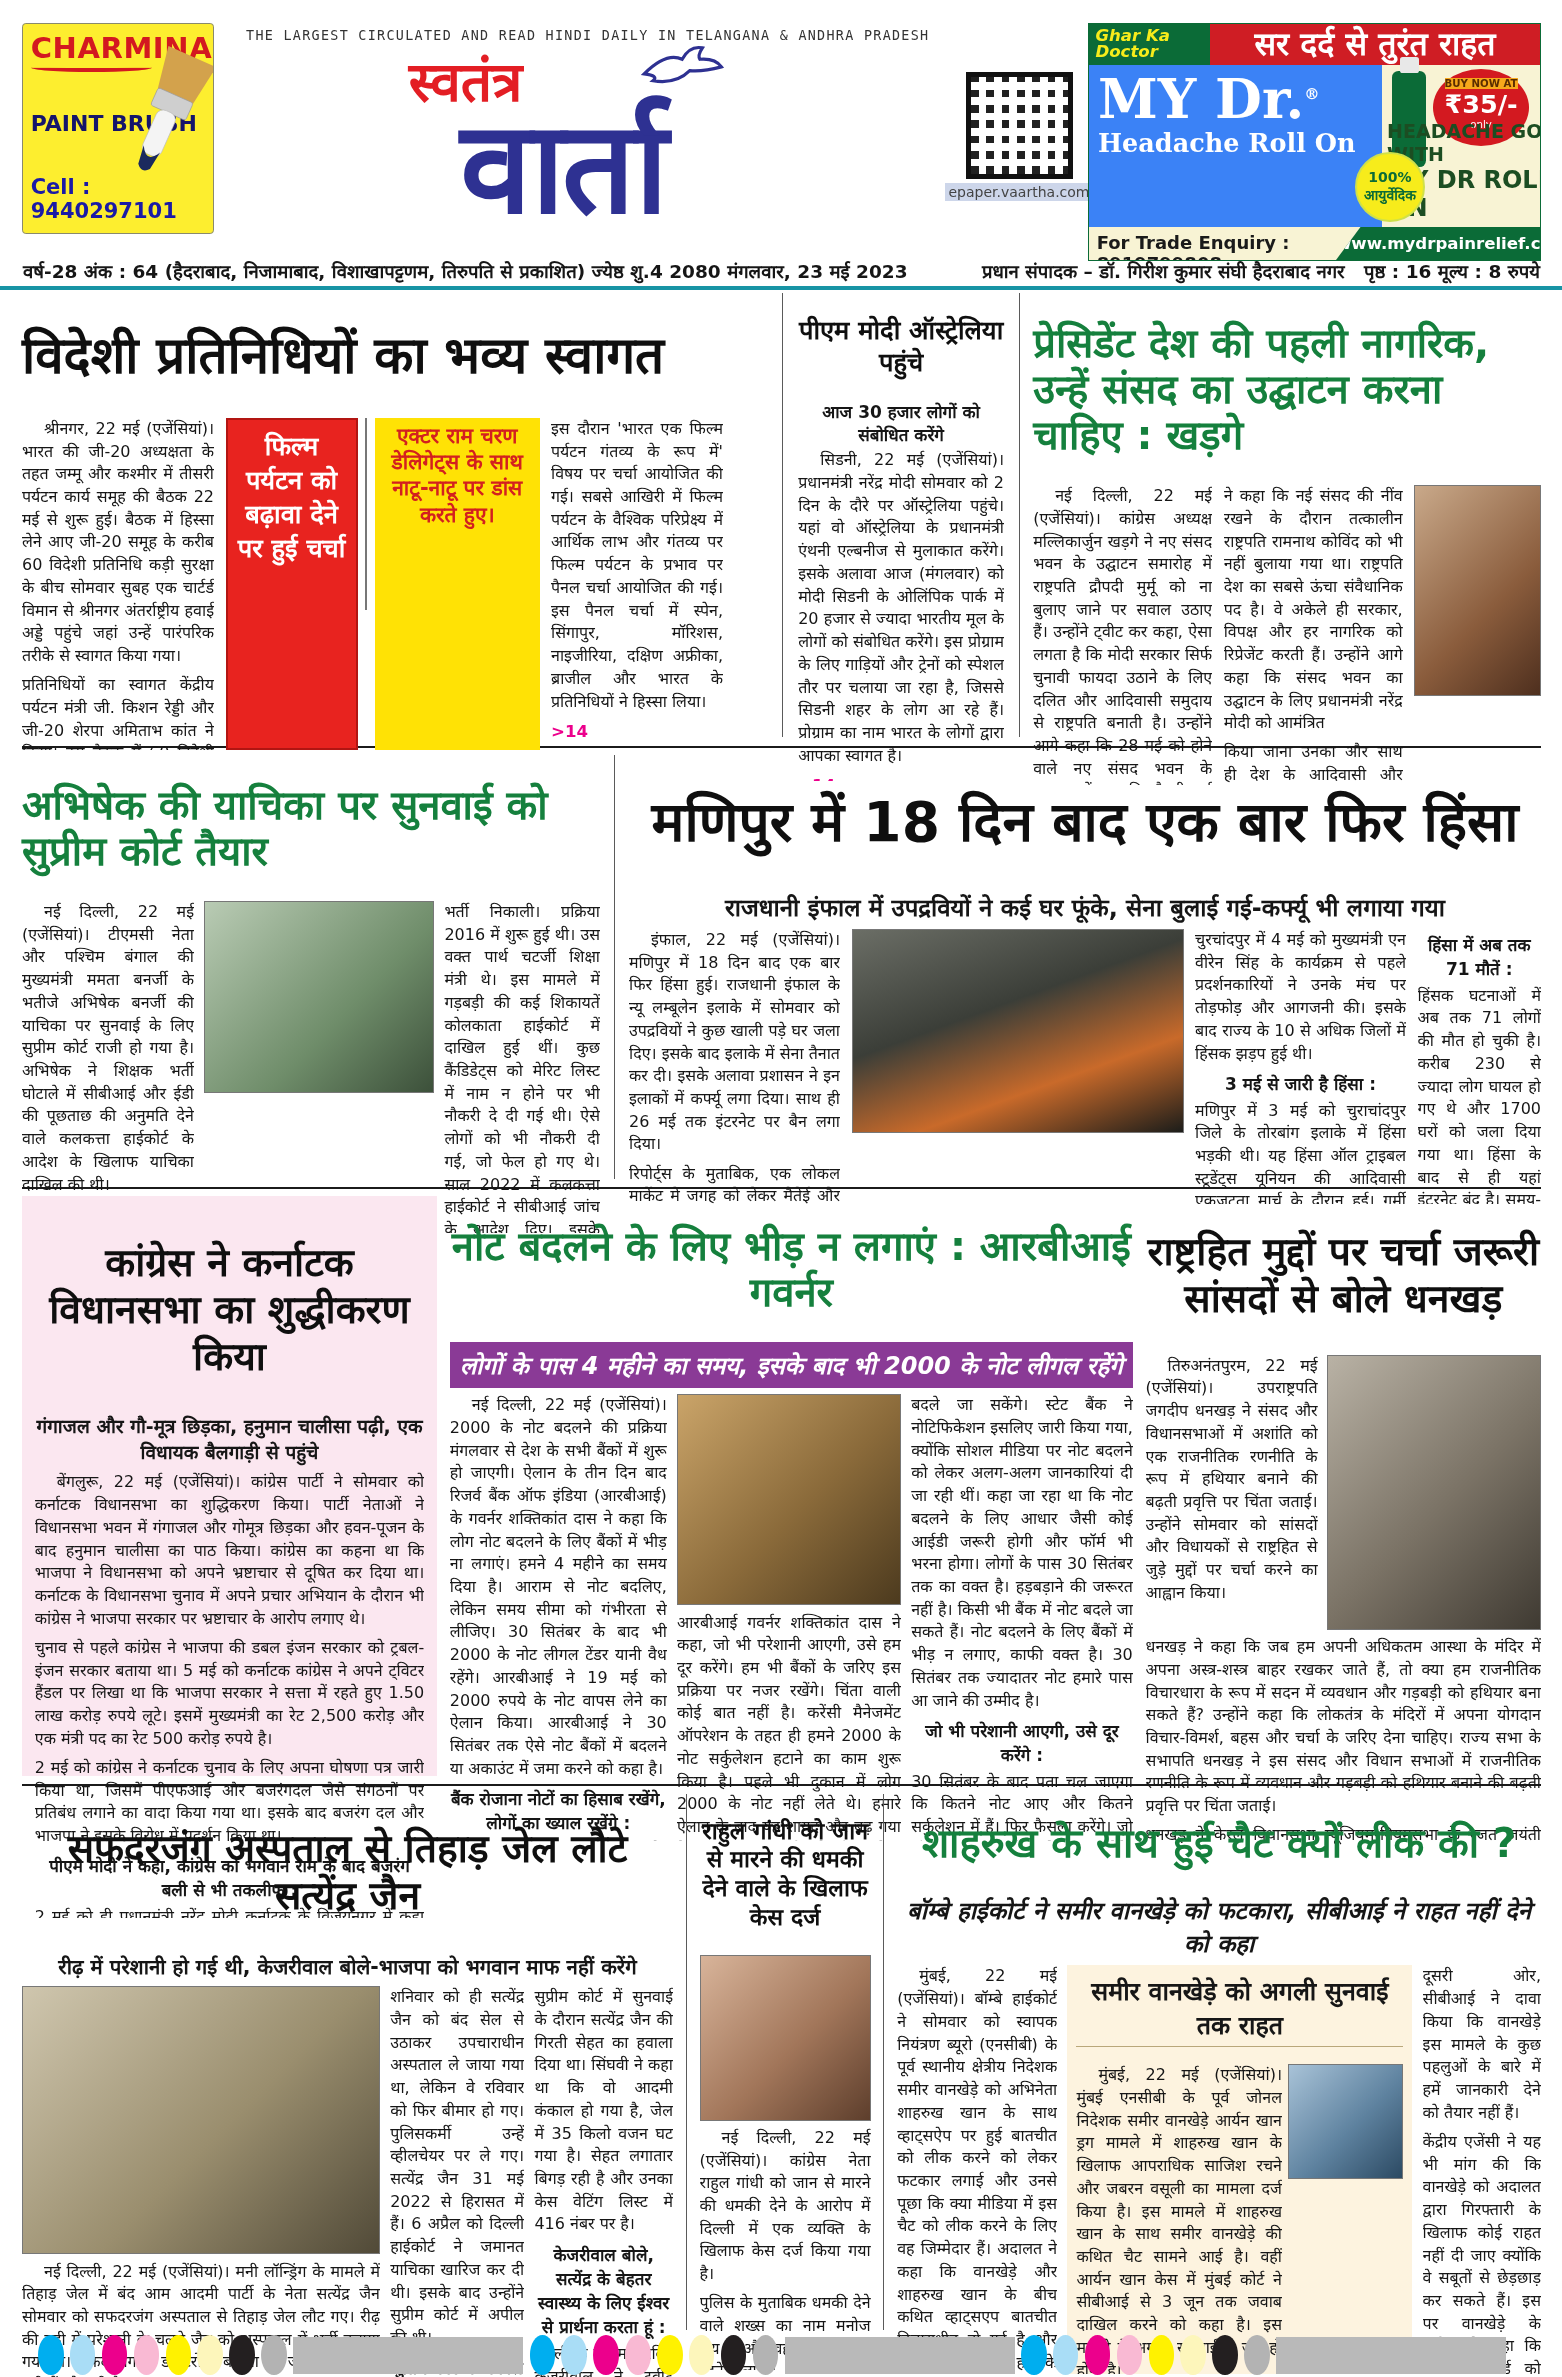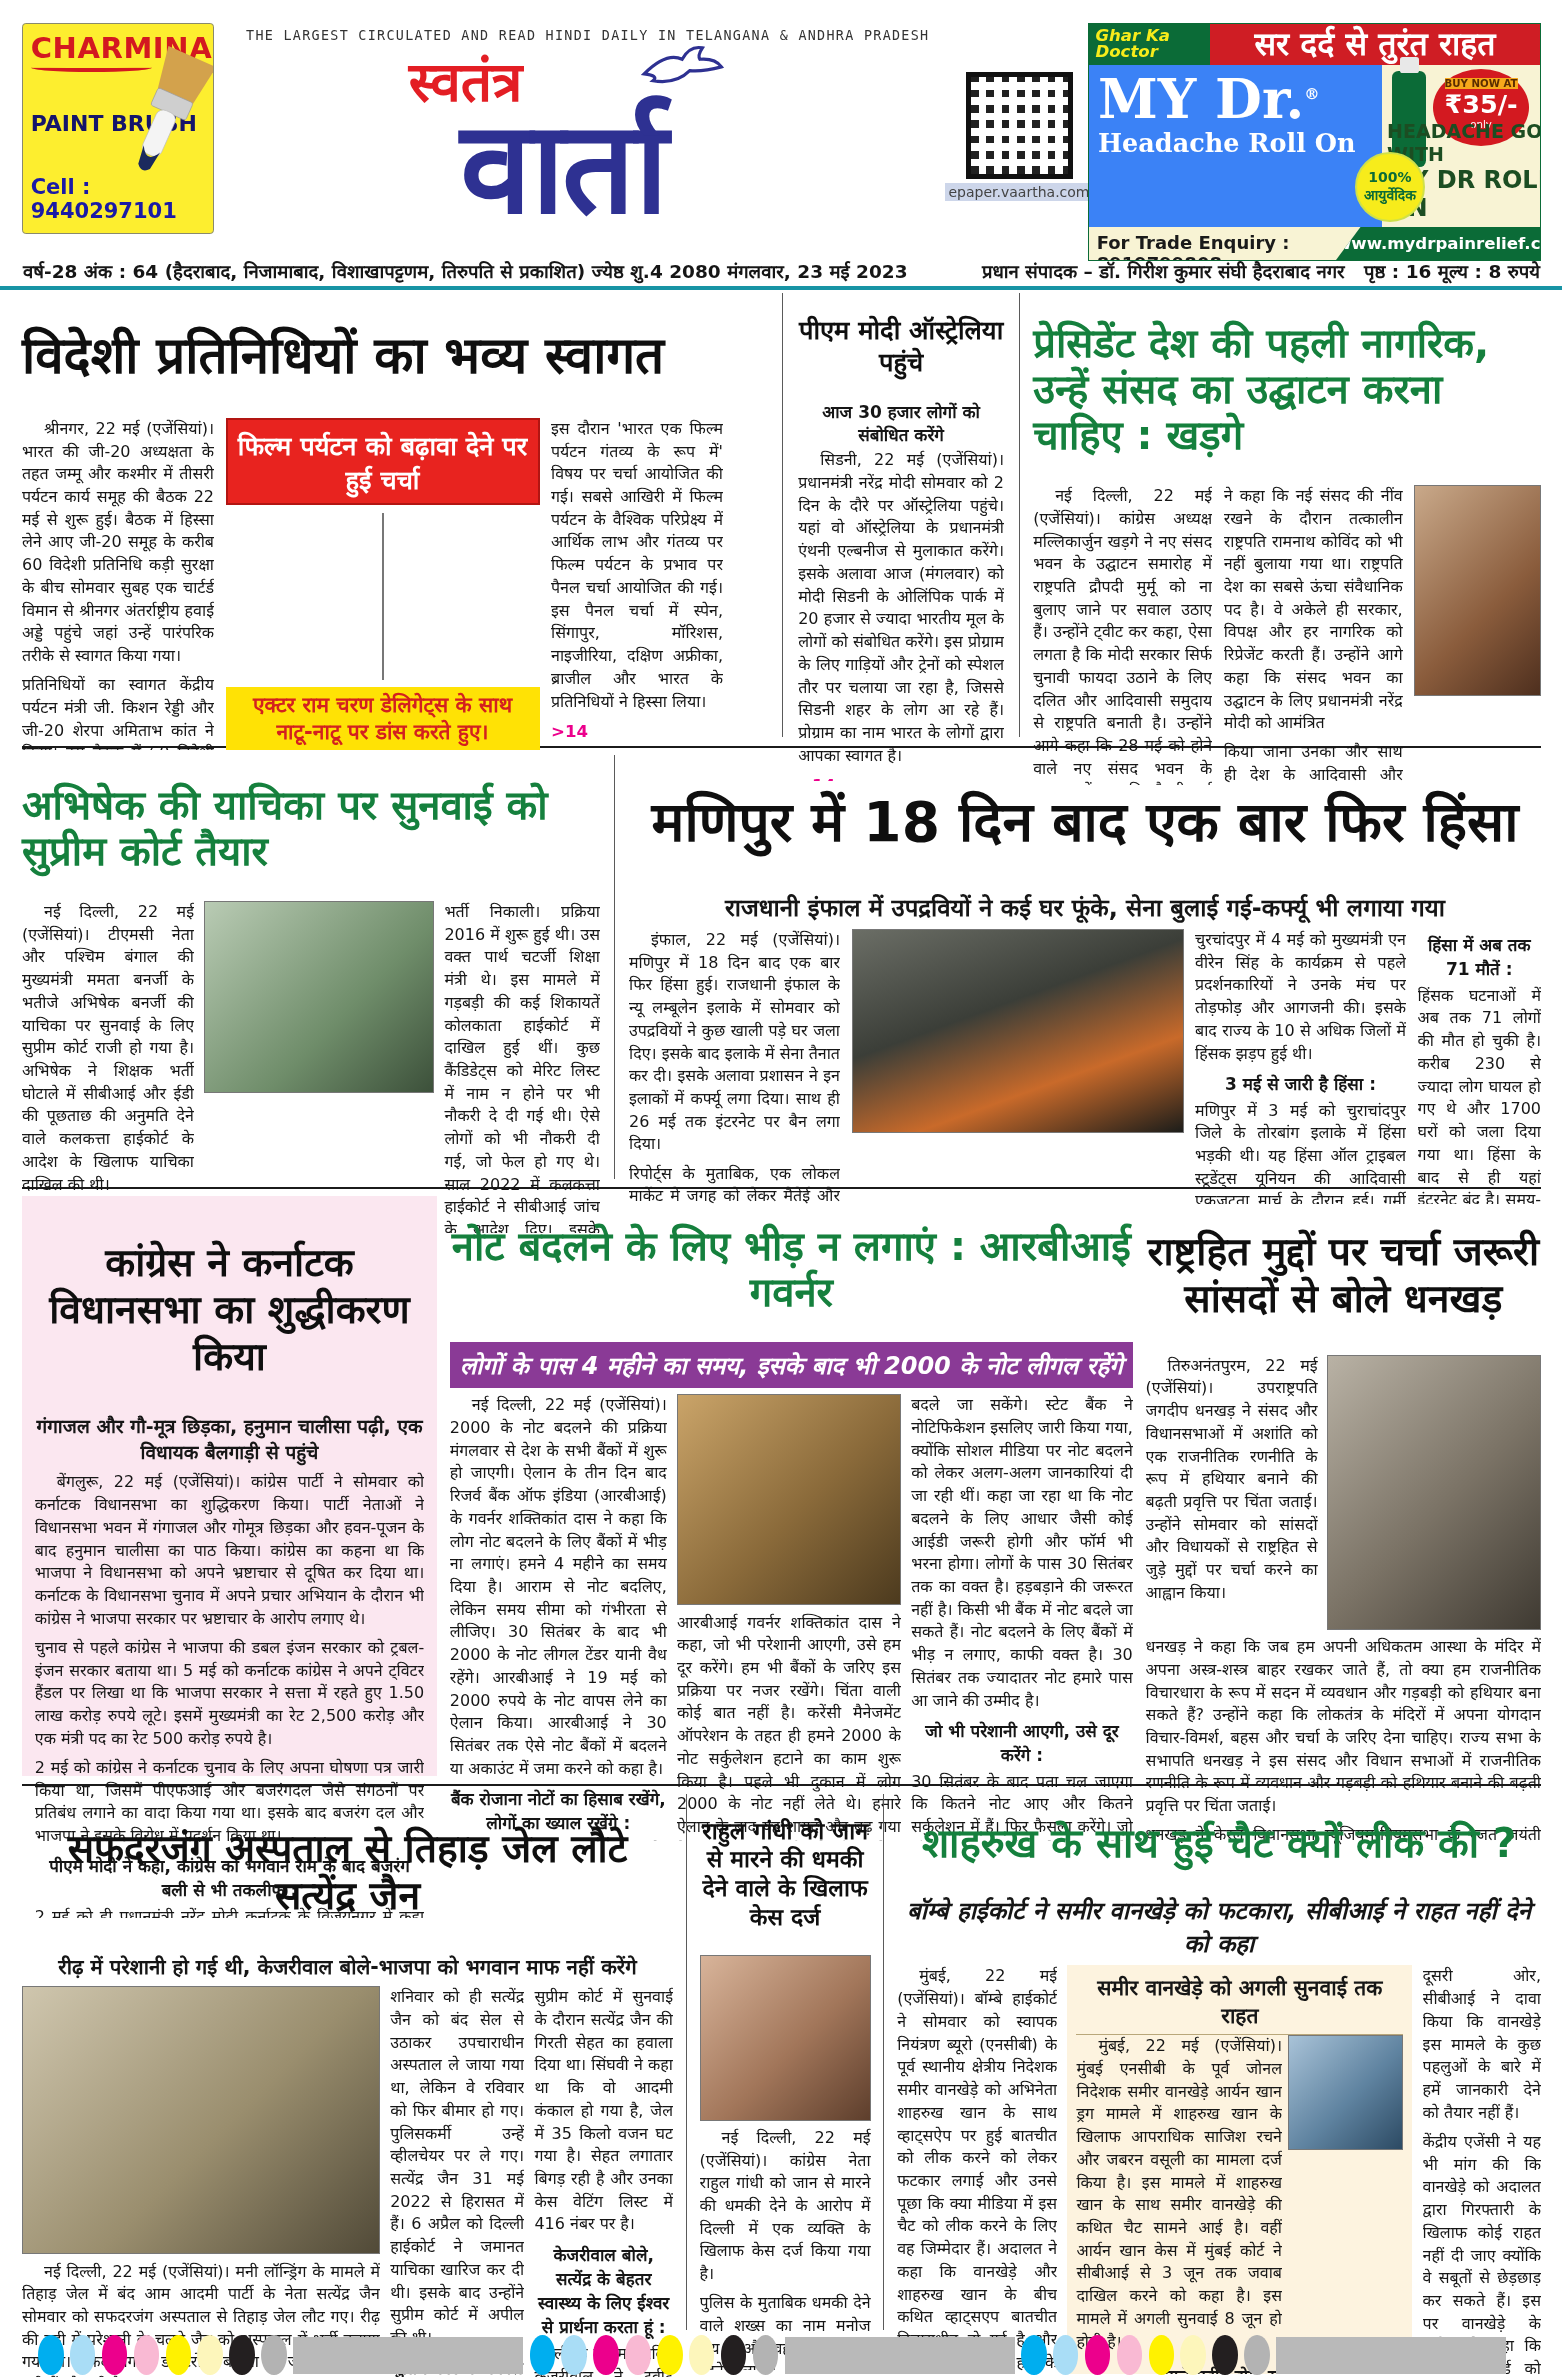--- a/index.html
+++ b/index.html
@@ -107,21 +107,21 @@
   .jain{width:651px;}
   .jain .h-md{text-align:center;}
   .jain .subhead{font-size:20.4px;}
   .jain-cols{display:flex;gap:10.2px;margin-top:6.4px;height:396px;}
   .rahul{width:171px;}
   .rahul .h-sm{font-size:23px;text-align:center;}
   .srk{flex:1;}
   .srk .h-lg{text-align:center;}
   .srk-cols{display:flex;gap:10.2px;margin-top:6.4px;height:409px;}
   .creambox{background:#fdf3df;padding:7.7px 9px;}
-  .creambox .box-title{font-weight:900;font-size:21px;text-align:center;border-bottom:1.9px solid #b9a77a;padding-bottom:5.1px;margin-bottom:0;}
+  .creambox .box-title{font-weight:900;font-size:25px;text-align:center;border-bottom:1.9px solid #b9a77a;padding-bottom:5.1px;margin-bottom:17px;}
 
   
   .regstrip{display:flex;align-items:center;gap:6.4px;padding:6.4px 38px;height:45px;}
   .dot{width:25.5px;height:40px;border-radius:50%;}
   .c-cyan{background:#00aeef}.c-lcyan{background:#a9ddf6}.c-mag{background:#ec008c}.c-pink{background:#f9b9d3}
   .c-yel{background:#fff200}.c-lyel{background:#fdf6bb}.c-blk{background:#231f20}.c-gry{background:#b3b3b3}
   .graybar{height:37px;background:#b9b9b9;flex:1;max-width:230px;}
 </style>
 </head>
 <body>
@@ -207,21 +207,21 @@
 
   <section class="row-top" data-name="top-section">
 
     <article class="g20" data-name="article-g20-welcome">
       <h1 class="h-xl" data-name="g20-headline">विदेशी प्रतिनिधियों का भव्य स्वागत</h1>
       <div class="g20-cols">
         <div class="colbox body-txt just" style="width:192px;" data-name="g20-col1">
           <p class="lede-indent" data-name="g20-para1">श्रीनगर, 22 मई (एजेंसियां)। भारत की जी-20 अध्यक्षता के तहत जम्मू और कश्मीर में तीसरी पर्यटन कार्य समूह की बैठक 22 मई से शुरू हुई। बैठक में हिस्सा लेने आए जी-20 समूह के करीब 60 विदेशी प्रतिनिधि कड़ी सुरक्षा के बीच सोमवार सुबह एक चार्टर्ड विमान से श्रीनगर अंतर्राष्ट्रीय हवाई अड्डे पहुंचे जहां उन्हें पारंपरिक तरीके से स्वागत किया गया।</p>
           <p data-name="g20-para2">प्रतिनिधियों का स्वागत केंद्रीय पर्यटन मंत्री जी. किशन रेड्डी और जी-20 शेरपा अमिताभ कांत ने किया। इस बैठक में 60 विदेशी प्रतिनिधियों के अलावा देशभर के करीब 65 प्रतिनिधि हिस्सा ले रहे हैं। पर्यटन से जुड़े लोगों की सुरक्षा के लिए कमांडो की मदद से पूरी घाटी में सुरक्षा बढ़ाई गई है। इस बैठक का समापन 24 मई को होगा। बैठक के पहले दिन पर्यटन को बढ़ाने पर केंद्रित एक साइड इवेंट का आयोजन शेर-ए-कश्मीर कन्वेंशन सेंटर में किया गया।</p>
         </div>
-        <div style="width:314px;display:flex;flex-direction:column;gap:7.7px;align-items:center;" data-name="g20-center">
+        <div style="width:314px;display:flex;flex-direction:row;gap:7.7px;" data-name="g20-center">
           <div class="redbox" data-name="g20-red-subhead">फिल्म पर्यटन को बढ़ावा देने पर हुई चर्चा</div>
           <div class="photo" style="height:192px;" data-name="g20-photo"></div>
           <div class="caption-yellow" data-name="g20-photo-caption">एक्टर राम चरण डेलिगेट्स के साथ नाटू-नाटू पर डांस करते हुए।</div>
         </div>
         <div class="colbox body-txt just" style="width:172px;" data-name="g20-col2">
           <p data-name="g20-para3">इस दौरान 'भारत एक फिल्म पर्यटन गंतव्य के रूप में' विषय पर चर्चा आयोजित की गई। सबसे आखिरी में फिल्म पर्यटन के वैश्विक परिप्रेक्ष्य में आर्थिक लाभ और गंतव्य पर फिल्म पर्यटन के प्रभाव पर पैनल चर्चा आयोजित की गई। इस पैनल चर्चा में स्पेन, सिंगापुर, मॉरिशस, नाइजीरिया, दक्षिण अफ्रीका, ब्राजील और भारत के प्रतिनिधियों ने हिस्सा लिया।</p>
           <p><span class="jump" data-name="jump-mark">&gt;14</span></p>
         </div>
       </div>
     </article>

